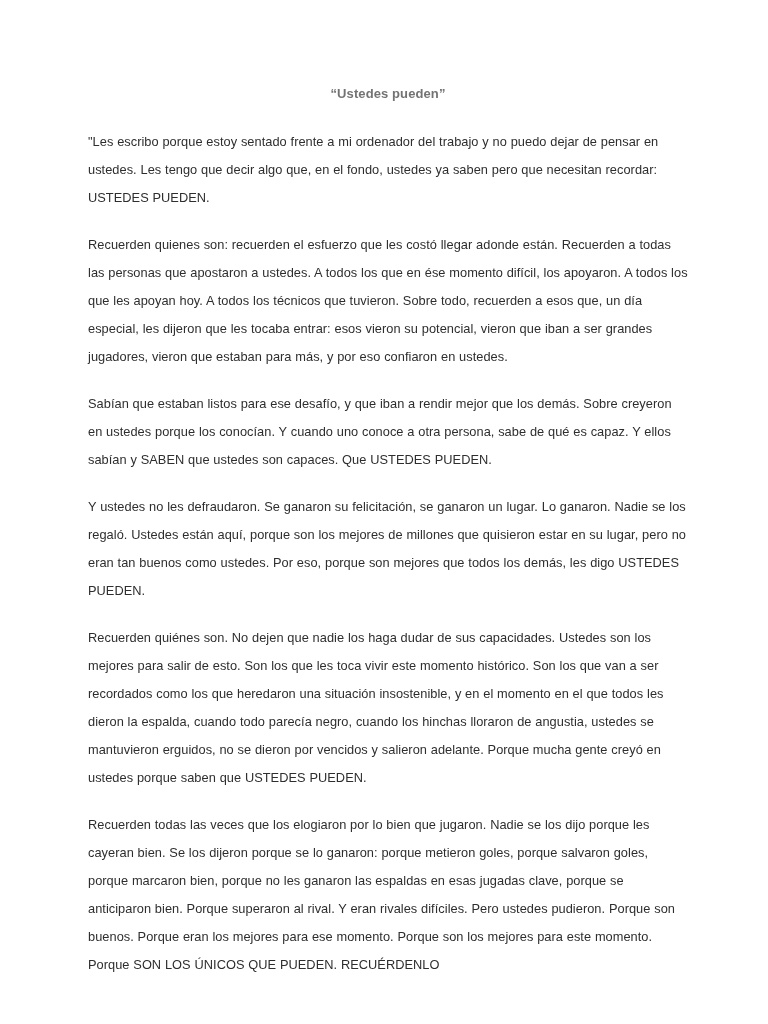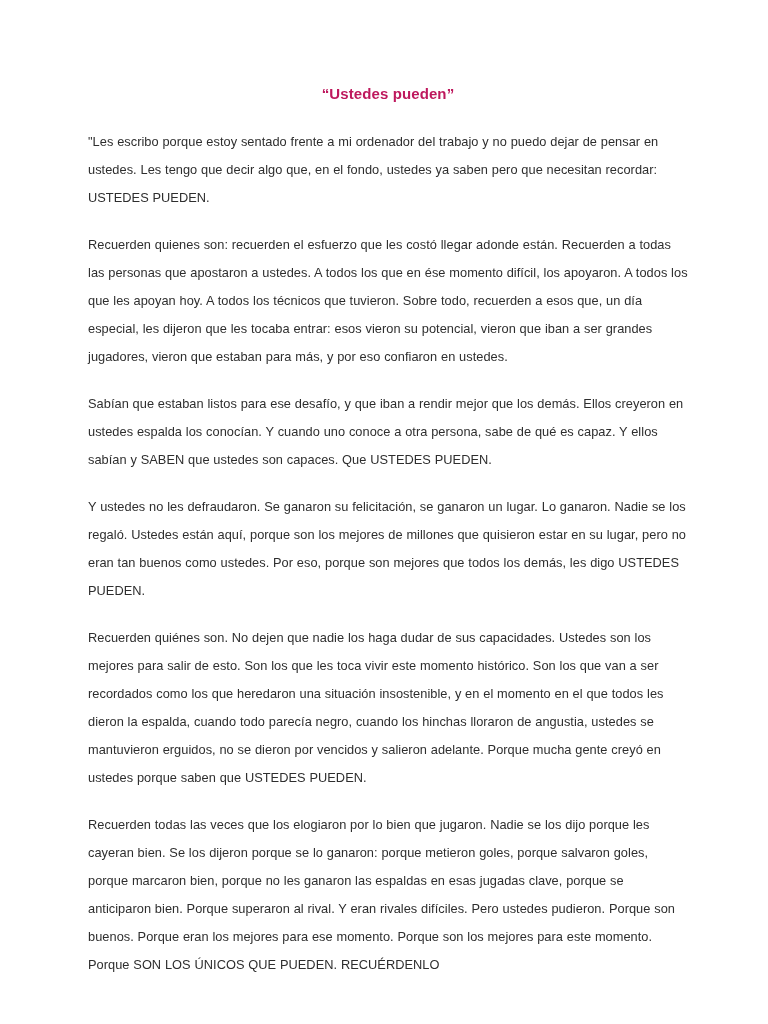--- a/index.html
+++ b/index.html
@@ -24,23 +24,23 @@
   }
 
   .doc-body {
     position: absolute;
     left: 88px;
     top: 84px;
     width: 600px;
   }
 
   .doc-title {
-    font-size: 15px;
+    font-size: 13px;
     font-weight: bold;
-    color: #be185d;
+    color: #737373;
     text-align: center;
     letter-spacing: 0.1px;
     margin: 0 0 24px 0;
     line-height: 20px;
   }
 
   .para {
     font-size: 12.8px;
     line-height: 28px;
     color: #2e2e2e;
@@ -59,21 +59,21 @@
 
 <div class="page">
   <div class="doc-body">
 
     <h1 class="doc-title">“Ustedes pueden”</h1>
 
     <p class="para">"Les escribo porque estoy sentado frente a mi ordenador del trabajo y no puedo dejar de pensar en ustedes. Les tengo que decir algo que, en el fondo, ustedes ya saben pero que necesitan recordar: USTEDES PUEDEN.</p>
 
     <p class="para">Recuerden quienes son: recuerden el esfuerzo que les costó llegar adonde están. Recuerden a todas las personas que apostaron a ustedes. A todos los que en ése momento difícil, los apoyaron. A todos los que les apoyan hoy. A todos los técnicos que tuvieron. Sobre todo, recuerden a esos que, un día especial, les dijeron que les tocaba entrar: esos vieron su potencial, vieron que iban a ser grandes jugadores, vieron que estaban para más, y por eso confiaron en ustedes.</p>
 
-    <p class="para">Sabían que estaban listos para ese desafío, y que iban a rendir mejor que los demás. Ellos creyeron en ustedes espalda los conocían. Y cuando uno conoce a otra persona, sabe de qué es capaz. Y ellos sabían y SABEN que ustedes son capaces. Que USTEDES PUEDEN.</p>
+    <p class="para">Sabían que estaban listos para ese desafío, y que iban a rendir mejor que los demás. Sobre creyeron en ustedes porque los conocían. Y cuando uno conoce a otra persona, sabe de qué es capaz. Y ellos sabían y SABEN que ustedes son capaces. Que USTEDES PUEDEN.</p>
 
     <p class="para">Y ustedes no les defraudaron. Se ganaron su felicitación, se ganaron un lugar. Lo ganaron. Nadie se los regaló. Ustedes están aquí, porque son los mejores de millones que quisieron estar en su lugar, pero no eran tan buenos como ustedes. Por eso, porque son mejores que todos los demás, les digo USTEDES PUEDEN.</p>
 
     <p class="para">Recuerden quiénes son. No dejen que nadie los haga dudar de sus capacidades. Ustedes son los mejores para salir de esto. Son los que les toca vivir este momento histórico. Son los que van a ser recordados como los que heredaron una situación insostenible, y en el momento en el que todos les dieron la espalda, cuando todo parecía negro, cuando los hinchas lloraron de angustia, ustedes se mantuvieron erguidos, no se dieron por vencidos y salieron adelante. Porque mucha gente creyó en ustedes porque saben que USTEDES PUEDEN.</p>
 
     <p class="para">Recuerden todas las veces que los elogiaron por lo bien que jugaron. Nadie se los dijo porque les cayeran bien. Se los dijeron porque se lo ganaron: porque metieron goles, porque salvaron goles, porque marcaron bien, porque no les ganaron las espaldas en esas jugadas clave, porque se anticiparon bien. Porque superaron al rival. Y eran rivales difíciles. Pero ustedes pudieron. Porque son buenos. Porque eran los mejores para ese momento. Porque son los mejores para este momento. Porque SON LOS ÚNICOS QUE PUEDEN. RECUÉRDENLO</p>
 
   </div>
 </div>
 

